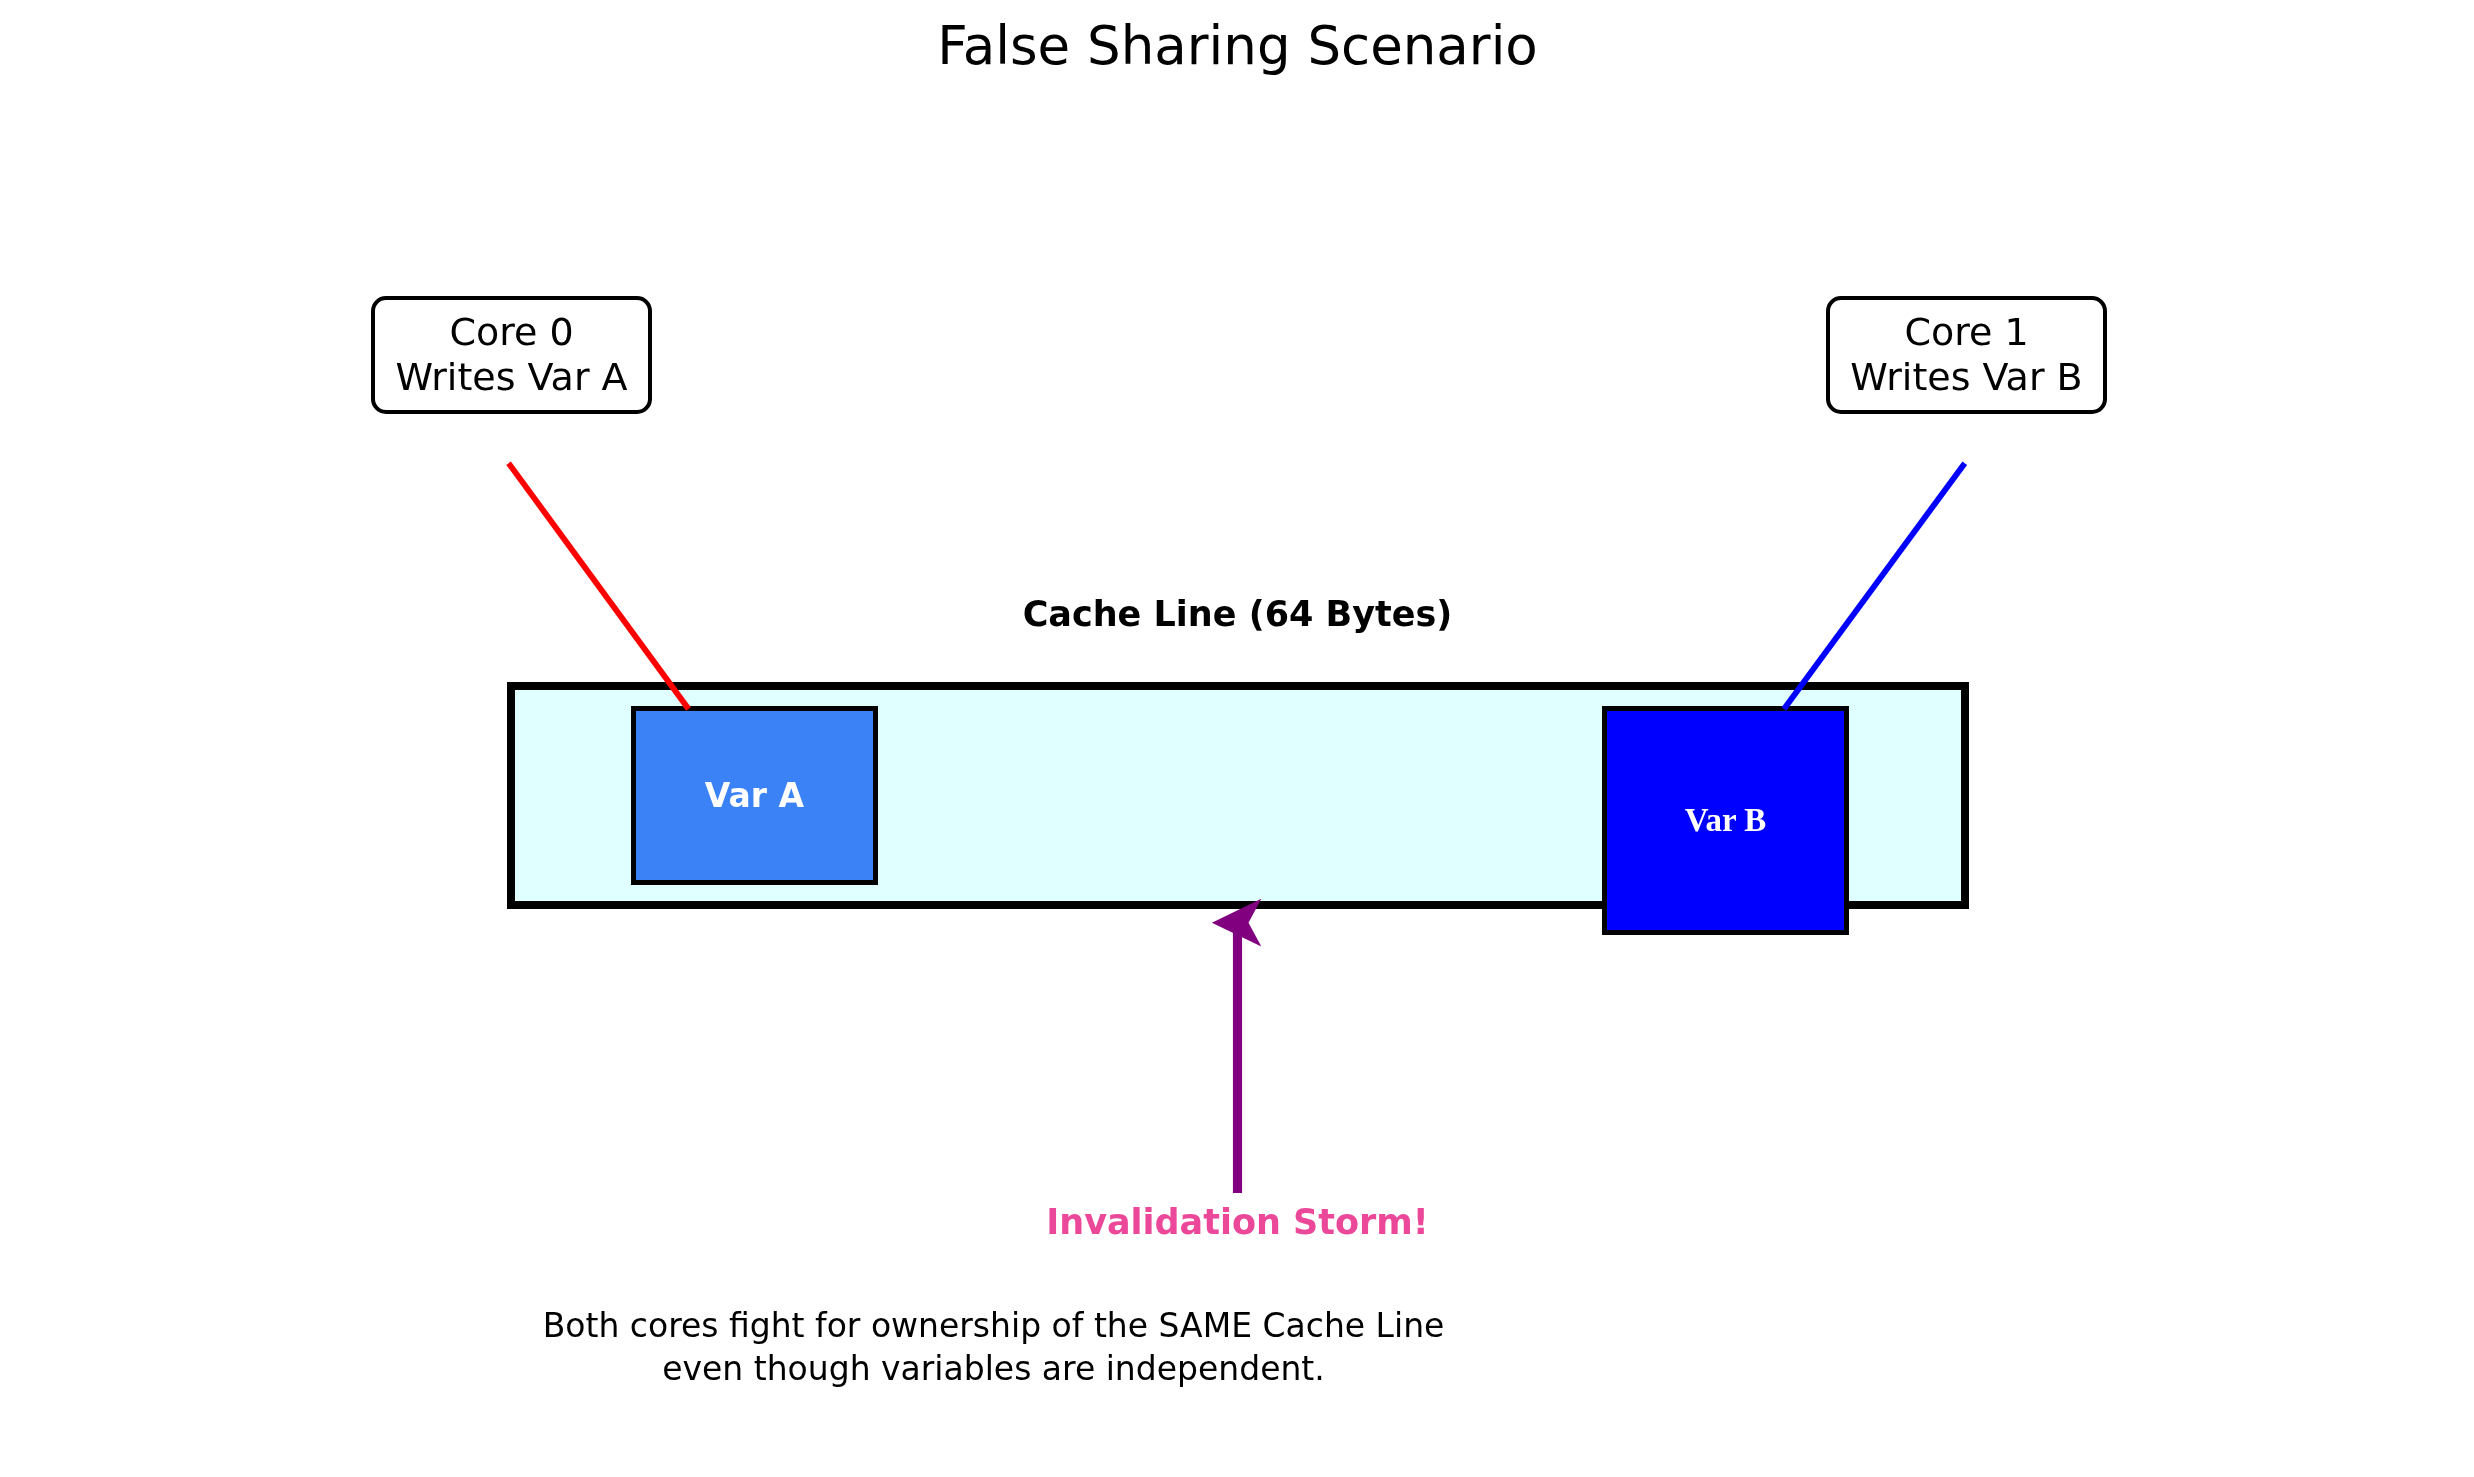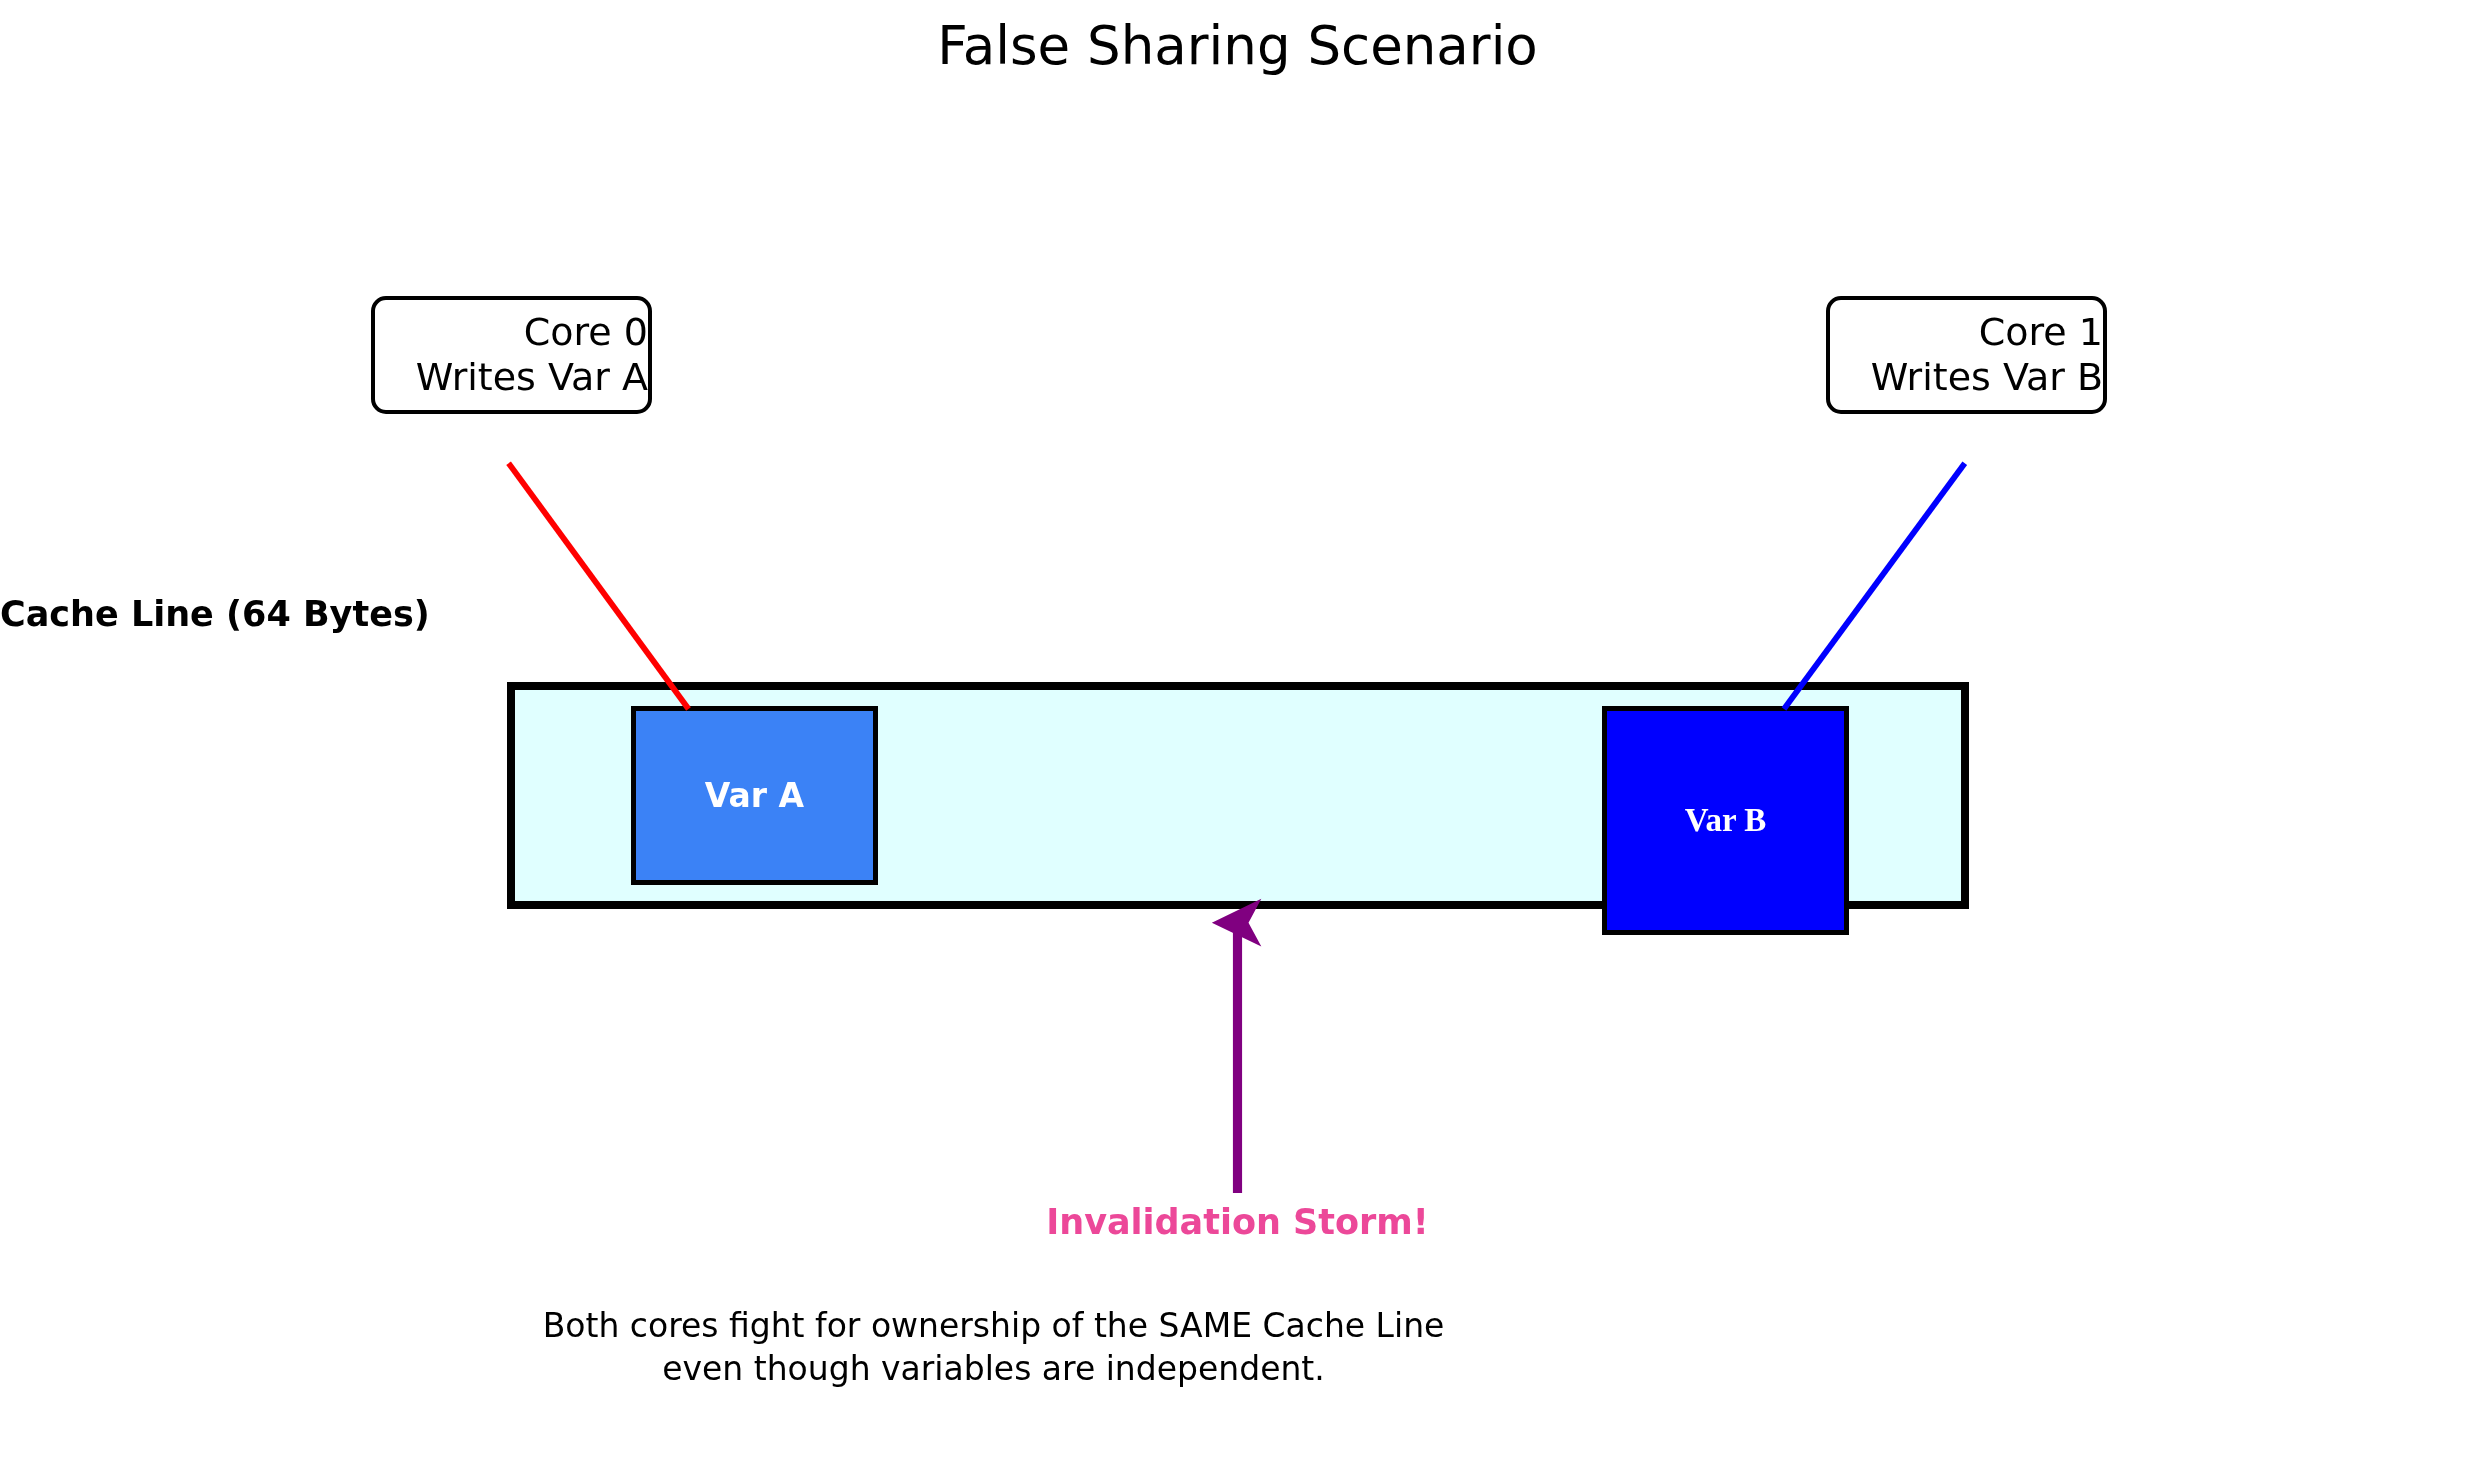--- a/index.html
+++ b/index.html
@@ -39,38 +39,38 @@
 
   
   .core-box {
     position: absolute;
     box-sizing: border-box;
     border: 4.2px solid #000000;
     border-radius: 15px;
     background: #ffffff;
     display: flex;
     flex-direction: column;
-    align-items: flex-end;
+    align-items: center;
     justify-content: center;
     font-size: 38px;
     line-height: 1.18;
     font-weight: 400;
     white-space: nowrap;
   }
   #core0-box { left: 371px; top: 296px; width: 281px; height: 118px; }
   #core1-box { left: 1826px; top: 296px; width: 281px; height: 118px; }
   .core-line { display: block; }
 
   
   .cacheline-label {
     position: absolute;
     left: 0;
     top: 594px;
     width: 2475px;
-    text-align: left;
+    text-align: center;
     font-size: 35px;
     font-weight: 700;
     white-space: nowrap;
   }
 
   
   #cacheline-box {
     position: absolute;
     box-sizing: border-box;
     left: 507px;

